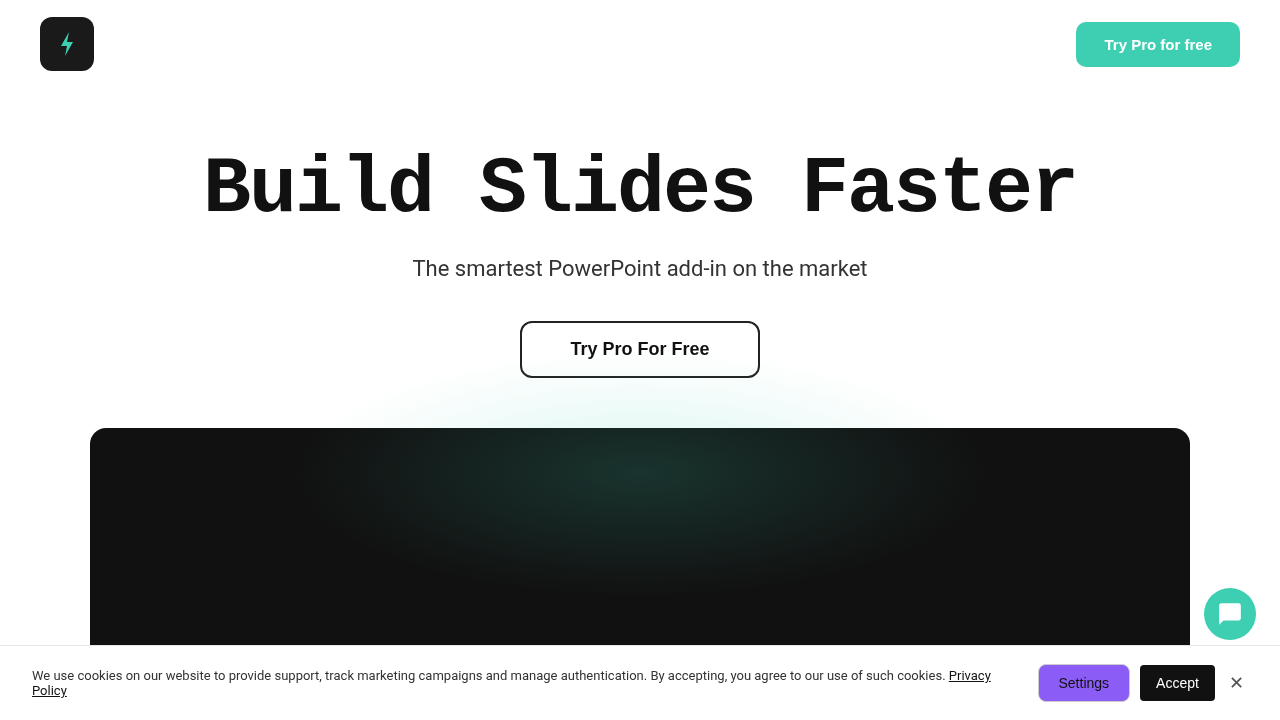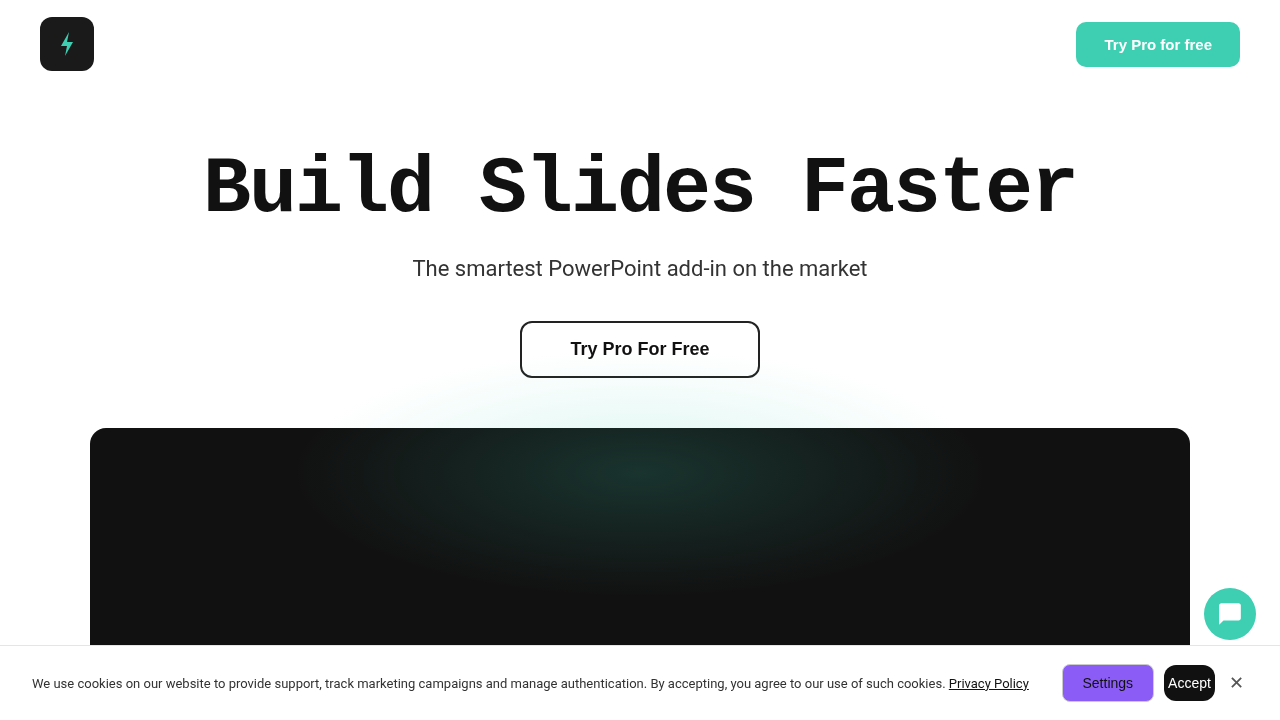--- a/index.html
+++ b/index.html
@@ -184,22 +184,22 @@
       padding: 10px 20px;
       font-size: 14px;
       font-weight: 500;
       cursor: pointer;
       color: #111;
     }
 
     .accept-btn {
       background: #111;
       border: none;
-      border-radius: 12px;
-      padding: 10px 4px;
+      border-radius: 4px;
+      padding: 10px 16px;
       font-size: 14px;
       font-weight: 500;
       cursor: pointer;
       color: #fff;
     }
 
     .close-btn {
       background: none;
       border: none;
       cursor: pointer;

